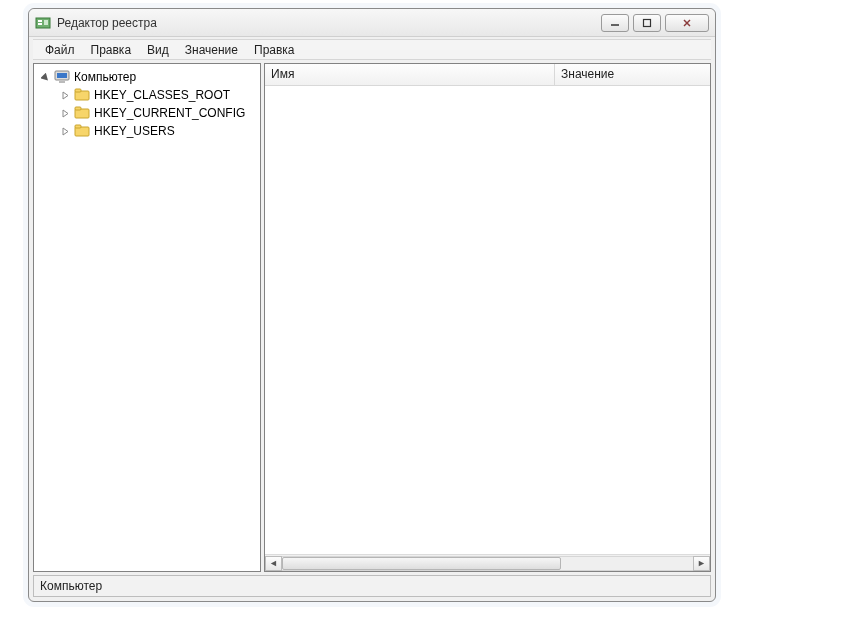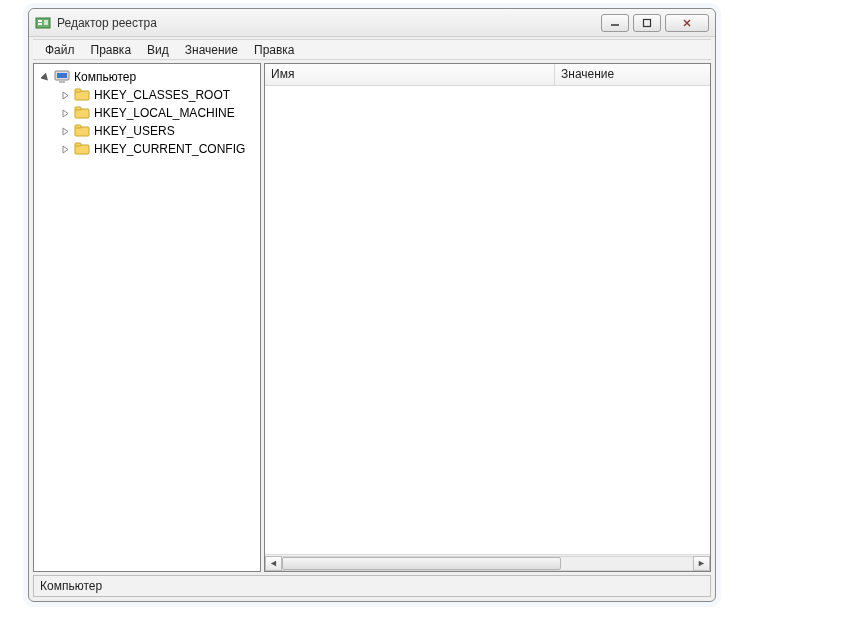--- a/index.html
+++ b/index.html
@@ -244,63 +244,49 @@
         <span class="node-icon folder-icon">
           <svg viewBox="0 0 16 16">
               <rect x="1" y="4" width="14" height="9" rx="1"></rect>
               <rect x="1" y="2" width="6" height="3" rx="1"></rect>
             </svg>
         </span>
         <span>HKEY_CLASSES_ROOT</span>
       </div>
 
 
+
       <div class="tree-row child">
         <span class="expander">
           <svg viewBox="0 0 9 9">
               <path d="M2 1 L7 4.5 L2 8 Z" fill="none" stroke="#8a8a8a"></path>
             </svg>
         </span>
         <span class="node-icon folder-icon">
           <svg viewBox="0 0 16 16">
               <rect x="1" y="4" width="14" height="9" rx="1"></rect>
               <rect x="1" y="2" width="6" height="3" rx="1"></rect>
             </svg>
         </span>
-        <span>HKEY_LOCAL_MACHINE</span>
+        <span>HKEY_CURRENT_CONFIG</span>
       </div>
 
       <div class="tree-row child">
         <span class="expander">
           <svg viewBox="0 0 9 9">
               <path d="M2 1 L7 4.5 L2 8 Z" fill="none" stroke="#8a8a8a"></path>
             </svg>
         </span>
         <span class="node-icon folder-icon">
           <svg viewBox="0 0 16 16">
               <rect x="1" y="4" width="14" height="9" rx="1"></rect>
               <rect x="1" y="2" width="6" height="3" rx="1"></rect>
             </svg>
         </span>
         <span>HKEY_USERS</span>
-      </div>
-
-      <div class="tree-row child">
-        <span class="expander">
-          <svg viewBox="0 0 9 9">
-              <path d="M2 1 L7 4.5 L2 8 Z" fill="none" stroke="#8a8a8a"></path>
-            </svg>
-        </span>
-        <span class="node-icon folder-icon">
-          <svg viewBox="0 0 16 16">
-              <rect x="1" y="4" width="14" height="9" rx="1"></rect>
-              <rect x="1" y="2" width="6" height="3" rx="1"></rect>
-            </svg>
-        </span>
-        <span>HKEY_CURRENT_CONFIG</span>
       </div>
     </div>
 
     <div class="panel list">
       <div class="list-header">
         <div class="col name">Имя</div>
         <div class="col value">Значение</div>
       </div>
       <div class="list-body"></div>
       <div class="hscroll">

